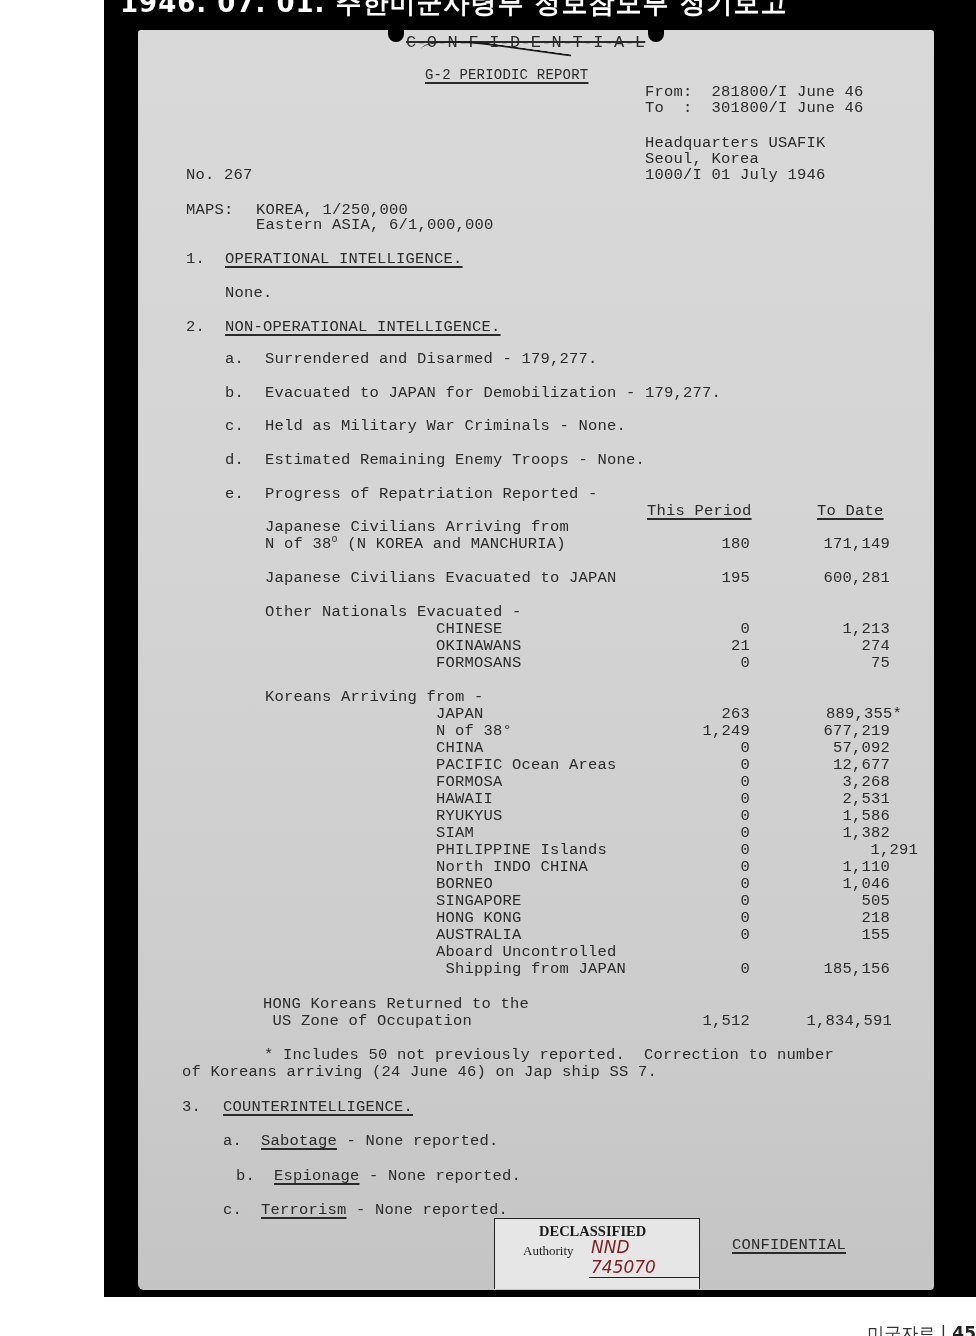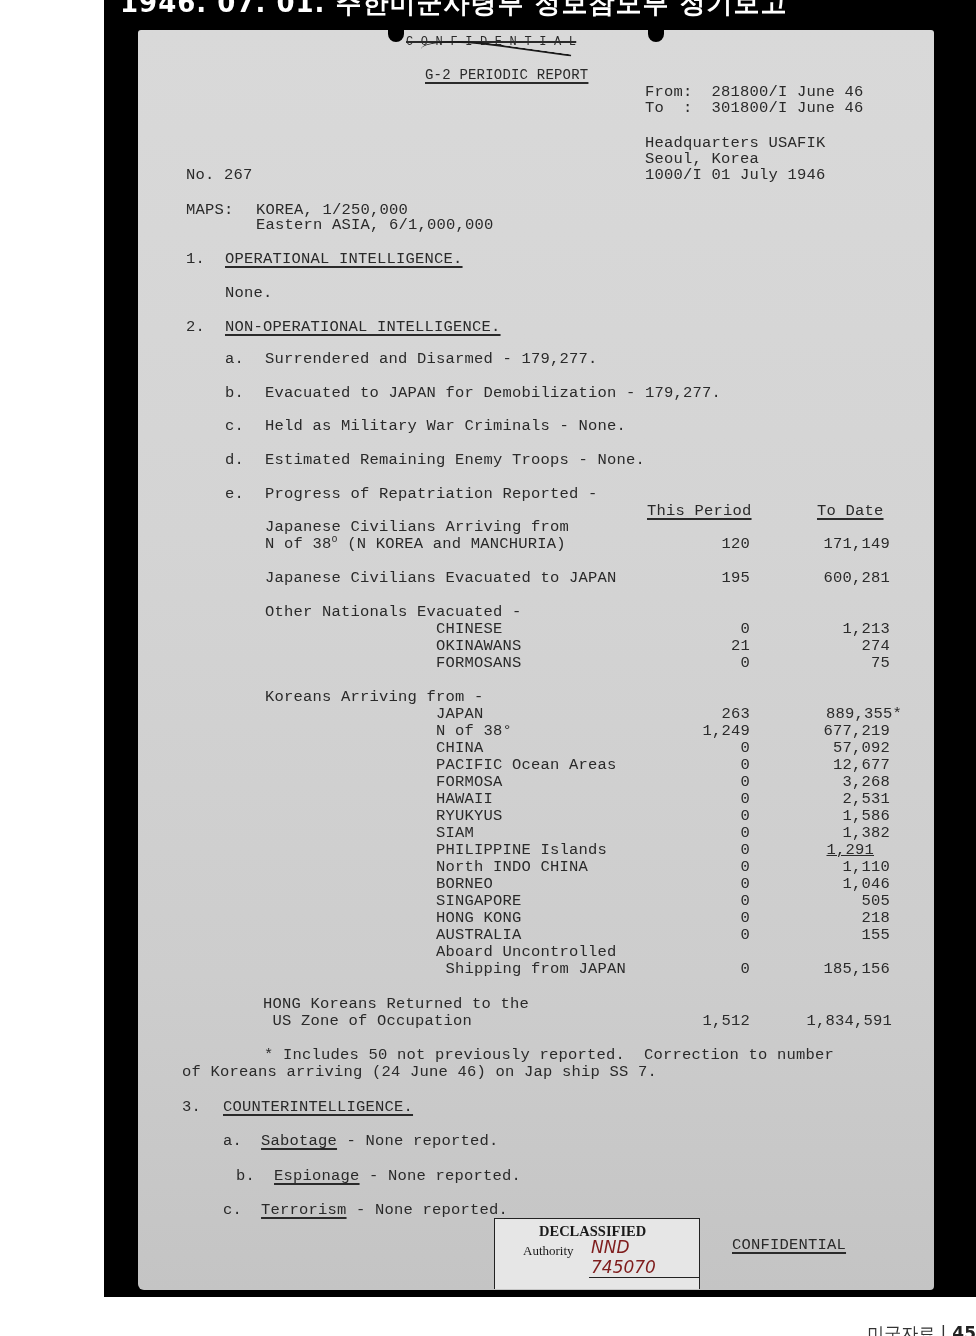--- a/index.html
+++ b/index.html
@@ -55,21 +55,21 @@
 </head>
 <body>
 
 <div class="frame"></div>
 <div class="title-strip">1946. 07. 01. 주한미군사령부 정보참모부 정기보고</div>
 
 <div class="paper"></div>
 <div class="notch" style="left:388px;"></div>
 <div class="notch" style="left:648px;"></div>
 
-<div class="t strike" style="left:406px; top:34px; font-size:12px;">C-O-N-F-I-D-E-N-T-I-A-L</div>
+<div class="t strike" style="left:406px; top:34px; font-size:17px;">C-O-N-F-I-D-E-N-T-I-A-L</div>
 <div class="scribble"></div>
 <div class="t u" style="left:425px; top:67px; font-size:14px;">G-2 PERIODIC REPORT</div>
 
 <div class="t" style="left:645px; top:84px;"><span>From:</span>  <span>281800/I June 46</span></div>
 <div class="t" style="left:645px; top:100px;"><span>To  :</span>  <span>301800/I June 46</span></div>
 
 <div class="t" style="left:645px; top:135px;">Headquarters USAFIK</div>
 <div class="t" style="left:645px; top:151px;">Seoul, Korea</div>
 <div class="t" style="left:645px; top:167px;">1000/I 01 July 1946</div>
 
@@ -95,21 +95,21 @@
 <div class="t" style="left:225px; top:452px;">d.</div>
 <div class="t" style="left:265px; top:452px;">Estimated Remaining Enemy Troops - None.</div>
 <div class="t" style="left:225px; top:486px;">e.</div>
 <div class="t" style="left:265px; top:486px;">Progress of Repatriation Reported -</div>
 
 <div class="t u" style="left:647px; top:503px;">This Period</div>
 <div class="t u" style="left:817px; top:503px;">To Date</div>
 
 <div class="t" style="left:265px; top:519px;">Japanese Civilians Arriving from</div>
 <div class="t" style="left:265px; top:536px;"><span>N of 38</span><sup>o</sup><span> (N KOREA and MANCHURIA)</span></div>
-<div class="t r" style="left:650px; width:100px; top:536px;">120</div>
+<div class="t r" style="left:650px; width:100px; top:536px;">180</div>
 <div class="t r" style="left:780px; width:110px; top:536px;">171,149</div>
 
 <div class="t" style="left:265px; top:570px;">Japanese Civilians Evacuated to JAPAN</div>
 <div class="t r" style="left:650px; width:100px; top:570px;">195</div>
 <div class="t r" style="left:780px; width:110px; top:570px;">600,281</div>
 
 <div class="t" style="left:265px; top:604px;">Other Nationals Evacuated -</div>
 
 <div class="t" style="left:436px; top:621px;">CHINESE</div>
 <div class="t r" style="left:650px; width:100px; top:621px;">0</div>
@@ -152,21 +152,21 @@
 <div class="t" style="left:436px; top:808px;">RYUKYUS</div>
 <div class="t r" style="left:650px; width:100px; top:808px;">0</div>
 <div class="t r" style="left:780px; width:110px; top:808px;">1,586</div>
 
 <div class="t" style="left:436px; top:825px;">SIAM</div>
 <div class="t r" style="left:650px; width:100px; top:825px;">0</div>
 <div class="t r" style="left:780px; width:110px; top:825px;">1,382</div>
 
 <div class="t" style="left:436px; top:842px;">PHILIPPINE Islands</div>
 <div class="t r" style="left:650px; width:100px; top:842px;">0</div>
-<div class="t r" style="left:764px; width:110px; top:842px;text-decoration:underline;">1,291</div>
+<div class="t r" style="left:808px; width:110px; top:842px;">1,291</div>
 
 <div class="t" style="left:436px; top:859px;">North INDO CHINA</div>
 <div class="t r" style="left:650px; width:100px; top:859px;">0</div>
 <div class="t r" style="left:780px; width:110px; top:859px;">1,110</div>
 
 <div class="t" style="left:436px; top:876px;">BORNEO</div>
 <div class="t r" style="left:650px; width:100px; top:876px;">0</div>
 <div class="t r" style="left:780px; width:110px; top:876px;">1,046</div>
 
 <div class="t" style="left:436px; top:893px;">SINGAPORE</div>

